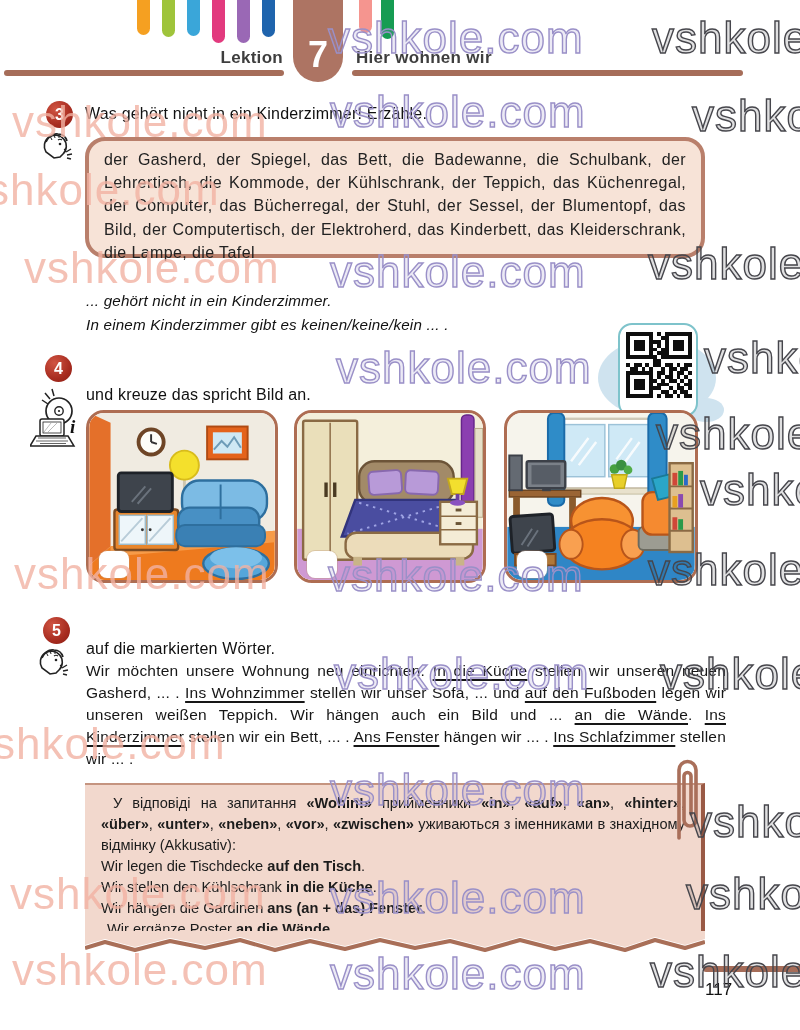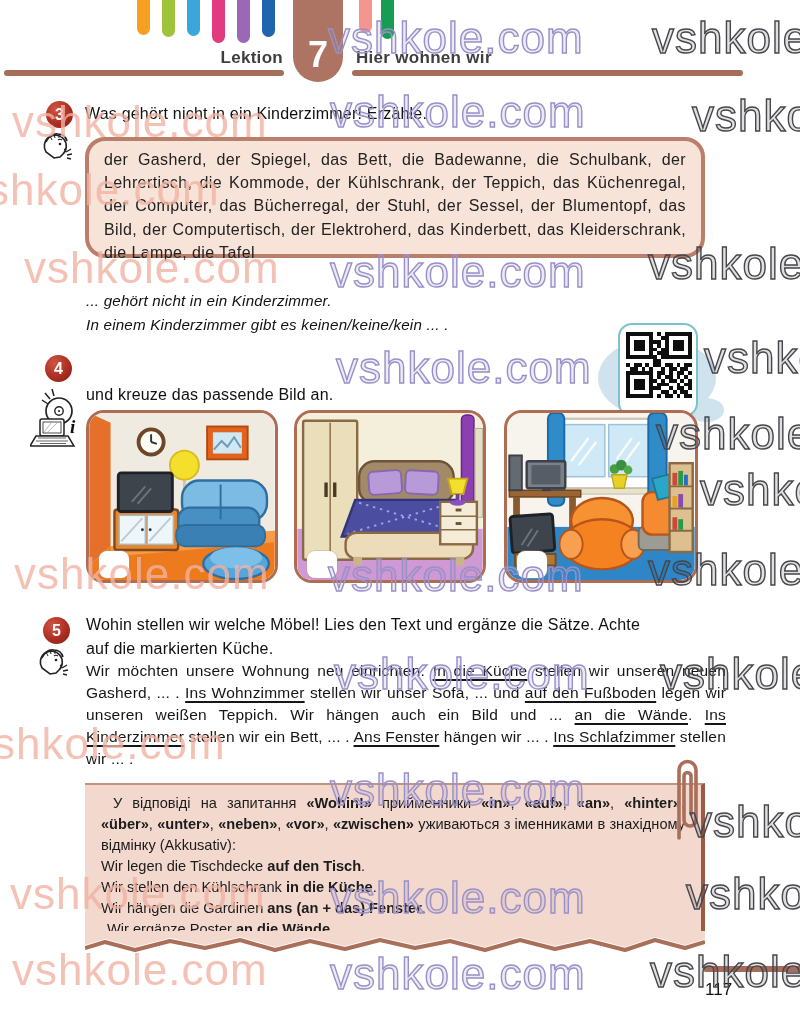--- a/index.html
+++ b/index.html
@@ -98,21 +98,21 @@
   </svg>
 
   <div class="wordbox">der Gasherd, der Spiegel, das Bett, die Badewanne, die Schulbank, der Lehrertisch, die Kommode, der Kühlschrank, der Teppich, das Küchenregal, der Computer, das Bücherregal, der Stuhl, der Sessel, der Blumentopf, das Bild, der Computertisch, der Elektroherd, das Kinderbett, das Kleiderschrank, die Lampe, die Tafel</div>
 
   <div class="example" style="top:316px;">In einem Kinderzimmer gibt es keinen/keine/kein ... .</div>
   <div class="example" style="top:292px;">... gehört nicht in ein Kinderzimmer.</div>
 
   <div class="badge" style="left:45px;top:355px;">
     <span>4</span>
   </div>
-  <div class="extitle" style="left:86px;top:386px;">und kreuze das passende Bild an.</div>
+  <div class="extitle" style="left:86px;top:386px;">und kreuze das spricht Bild an.</div>
 
   <svg class="icon" style="left:40px;top:388px;" width="36" height="40" viewBox="0 0 36 40">
     <circle cx="19" cy="23" r="13" fill="#fff" stroke="#222" stroke-width="1.7"></circle>
     <circle cx="19" cy="23" r="4.2" fill="#fff" stroke="#222" stroke-width="1.4"></circle>
     <circle cx="19" cy="23" r="1.1" fill="#222"></circle>
     <path d="M2 12 l6 4 M5 5 l5 6 M12 1 l2 7" stroke="#222" stroke-width="1.5" fill="none"></path>
     <path d="M9 30 a13 13 0 0 0 8 6" stroke="#999" fill="none" stroke-width="1"></path>
   </svg>
 
   <svg class="icon" style="left:30px;top:418px;" width="52" height="32" viewBox="0 0 52 32">
@@ -561,22 +561,21 @@
         </g>
         <rect x="8" y="146" width="42" height="12" fill="#b07838" stroke="#7c4a20" stroke-width="2"></rect>
       </g>
     </svg>
     <div class="checkbox"></div>
   </div>
 
   <div class="badge" style="left:43px;top:617px;">
     <span>5</span>
   </div>
-  <div class="extitle" style="left:86px;top:616px;">Wohin stellen wir welche Möbel! Lies den Text und ergänze die Sätze. Achte</div>
-  <div class="extitle" style="left:86px;top:640px;">auf die markierten Küche.</div>
+  <div class="extitle" style="left:86px;top:640px;">auf die markierten Wörter.</div>
 
   <svg class="icon" style="left:36px;top:646px;" width="34" height="36" viewBox="0 0 34 36">
     <path d="M6 22 a11 11 0 1 1 17 2 l-3 3 -6 1 z" fill="#fff" stroke="#222" stroke-width="1.6"></path>
     <path d="M6 12 Q10 3 18 4 Q25 4 27 11" fill="none" stroke="#222" stroke-width="1.6"></path>
     <path d="M10 6 l2 4 M14 4 l1 4 M19 4 l0 4" stroke="#222" stroke-width="1" fill="none"></path>
     <circle cx="20" cy="14" r="1.3" fill="#222"></circle>
     <path d="M18 10 q2 -1.5 4 0 M24 19 q2 1 1 3" stroke="#222" fill="none" stroke-width="1.2"></path>
     <path d="M26 22 l5 -3 M27 25 l5 -1 M27 28 l4 1" stroke="#222" stroke-width="1.4" fill="none"></path>
   </svg>
 

